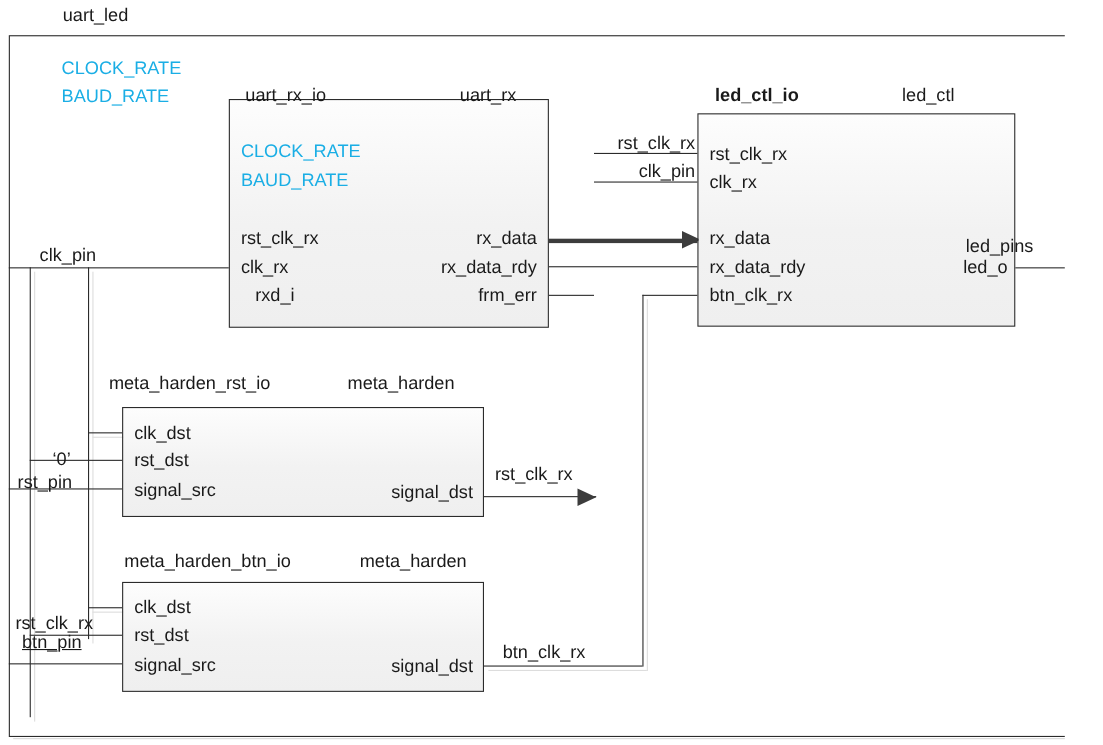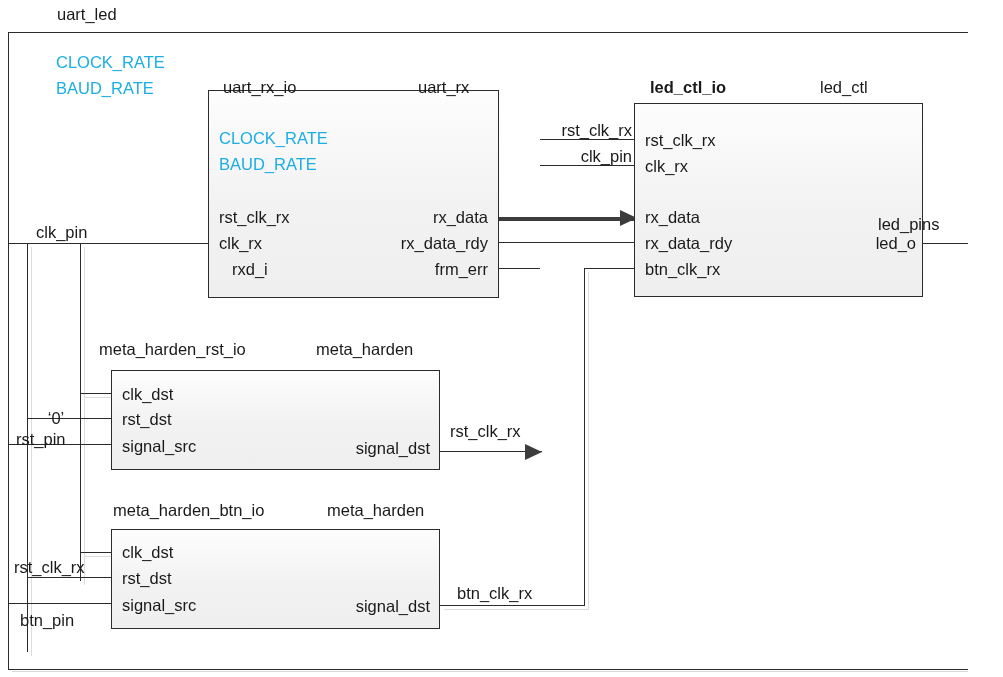--- a/index.html
+++ b/index.html
@@ -196,19 +196,19 @@
 
   <div class="lbl r" style="left:632px; top:122px;">rst_clk_rx</div>
   <div class="lbl r" style="left:632px; top:148px;">clk_pin</div>
 
   <div class="lbl" style="left:878px; top:216px;">led_pins</div>
 
   <div class="lbl c" style="left:56px; top:410px;">‘0’</div>
   <div class="lbl" style="left:16px; top:416px;margin-top:15px;">rst_pin</div>
 
   <div class="lbl" style="left:14px; top:559px;">rst_clk_rx</div>
-  <div class="lbl" style="left:20px; top:612px;">btn_pin</div>
+  <div class="lbl" style="left:20px; top:576px;text-decoration:underline;">btn_pin</div>
 
   <div class="lbl" style="left:450px; top:423px;">rst_clk_rx</div>
 
   <div class="lbl" style="left:457px; top:585px;">btn_clk_rx</div>
 
 </div>
 
 </body></html>

